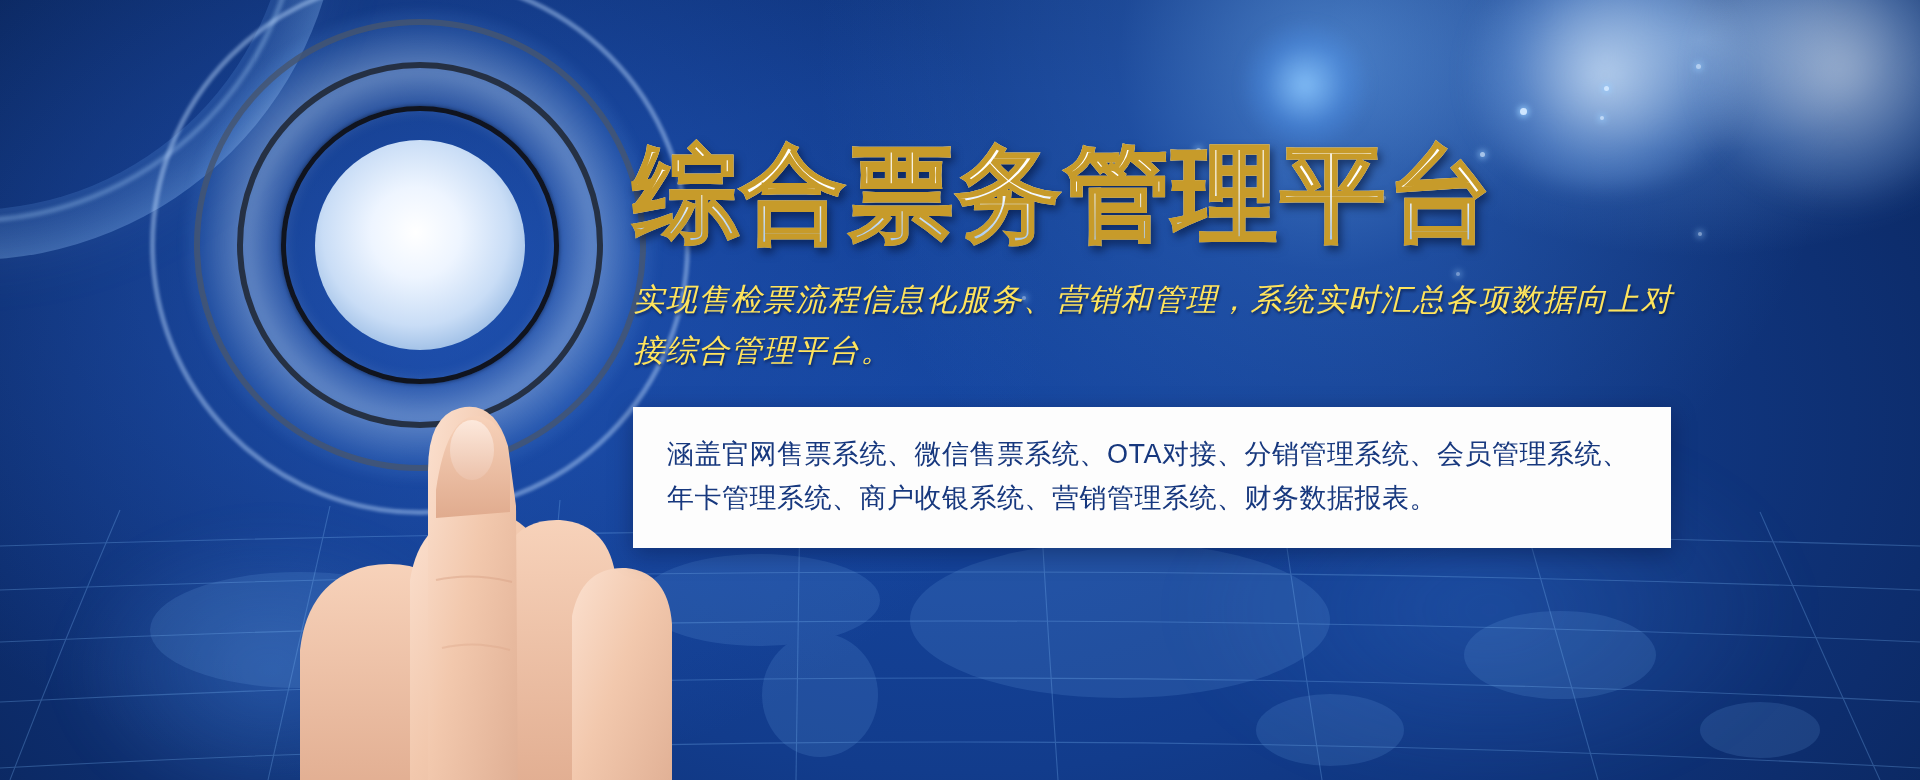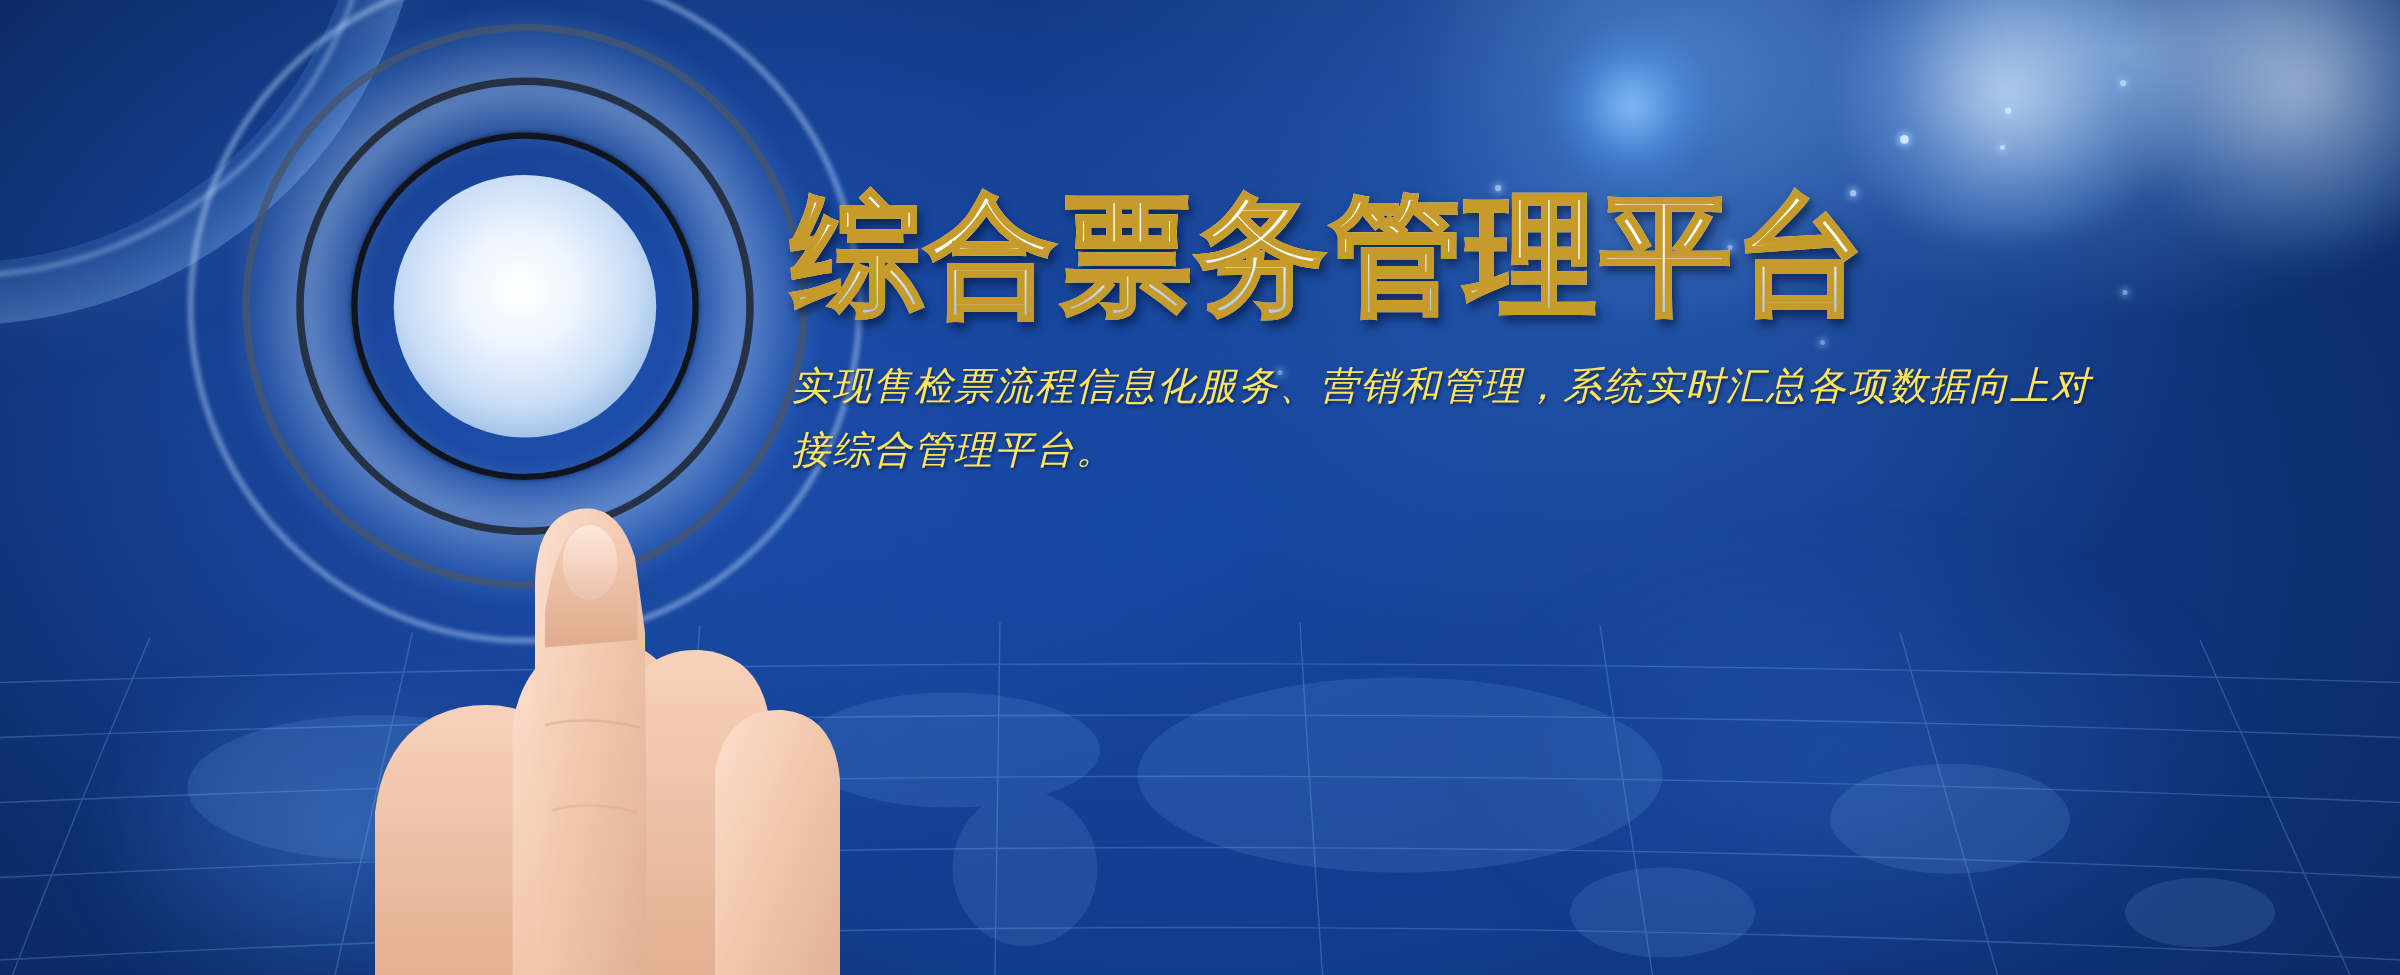--- a/index.html
+++ b/index.html
@@ -49,21 +49,21 @@
   .core{position:absolute;left:50%;top:215px;transform:translate(-50%,-50%);width:210px;height:210px;border-radius:50%;
     background:radial-gradient(circle at 48% 44%,#ffffff 0%,#eef5ff 28%,#c9ddf6 58%,#8fb4e0 82%,#5b86bd 100%);}
   .r1{width:278px;height:278px;border:5px solid #10141f;box-shadow:0 0 4px rgba(0,0,0,.5);}
   .r2{width:366px;height:366px;border:6px solid #222a3a;opacity:.92;}
   .r3{width:452px;height:452px;border:6px solid rgba(70,85,110,.8);}
   .r4{width:540px;height:540px;border:5px solid rgba(190,220,255,.45);filter:blur(1.5px);}
 
   .hand{position:absolute;left:150px;top:250px;width:430px;height:530px;}
 
   
-  .content{position:absolute;left:633px;top:146px;width:1060px;}
+  .content{position:absolute;left:633px;top:136px;width:1060px;}
 
   .title{
     margin:0;font-family:"DejaVu Sans","Liberation Sans",sans-serif;
     font-weight:700;font-size:104px;line-height:1.12;letter-spacing:4px;white-space:nowrap;
     background:linear-gradient(180deg,#ffffff 0%,#ffffff 42%,#eaf3ff 56%,#bcd6f4 78%,#9cc0ea 100%);
     -webkit-background-clip:text;background-clip:text;color:transparent;
     -webkit-text-stroke:2.5px #c79b2a;
     paint-order:stroke fill;
     filter:drop-shadow(3px 5px 4px rgba(0,12,45,.55));
   }
@@ -190,15 +190,18 @@
   <div class="content">
     <div class="title-wrap">
       <h1 class="title-under">综合票务管理平台</h1>
       <h1 class="title">综合票务管理平台</h1>
     </div>
 
     <p class="subtitle">
       <span>实现售检票流程信息化服务、营销和管理，系统实时汇总各项数据向</span><span>上对接综合管理平台。</span>
     </p>
 
+    <div class="panel">
+      <p>涵盖官网售票系统、微信售票系统、OTA对接、分销管理系统、会员管理系统、年卡管理系统、商户收银系统、营销管理系统、财务数据报表。</p>
+    </div>
   </div>
 
 </div>
 
 </body></html>

